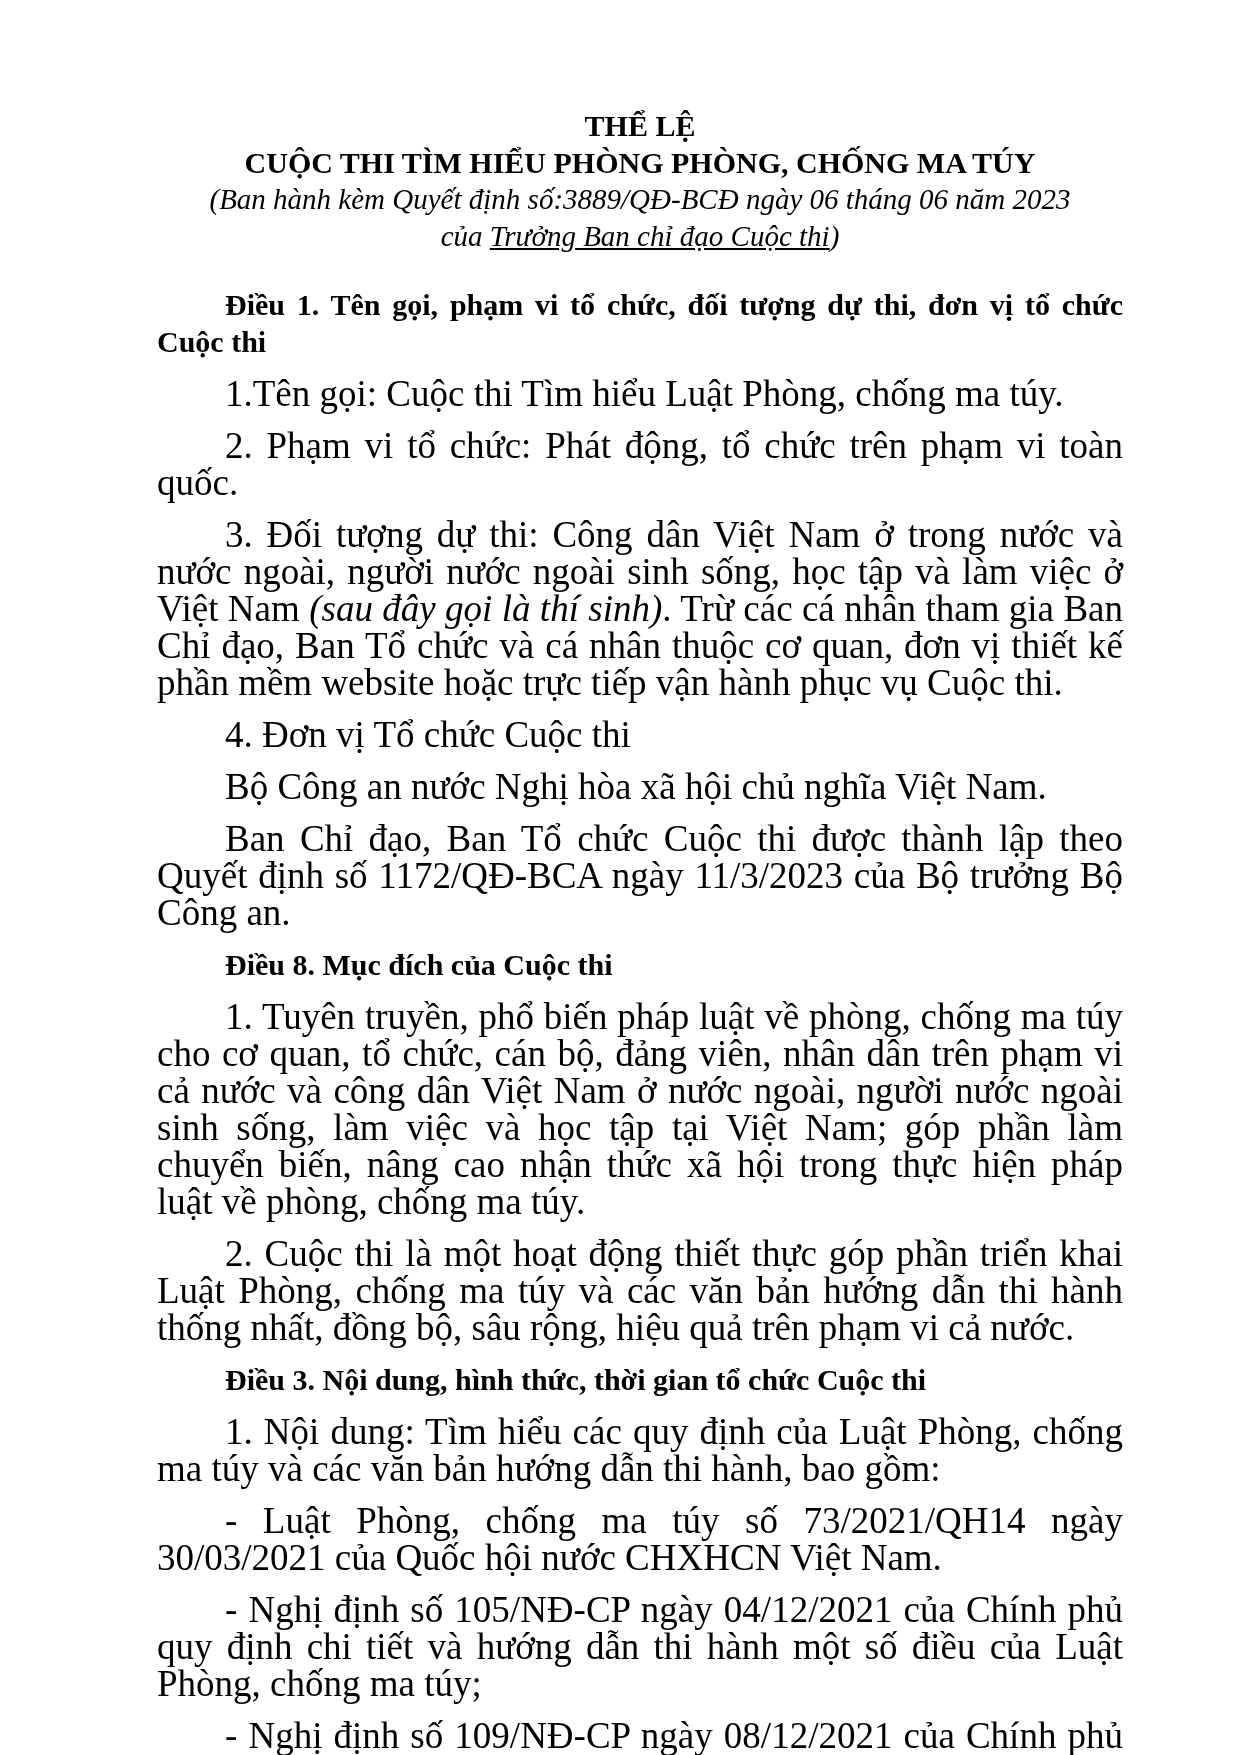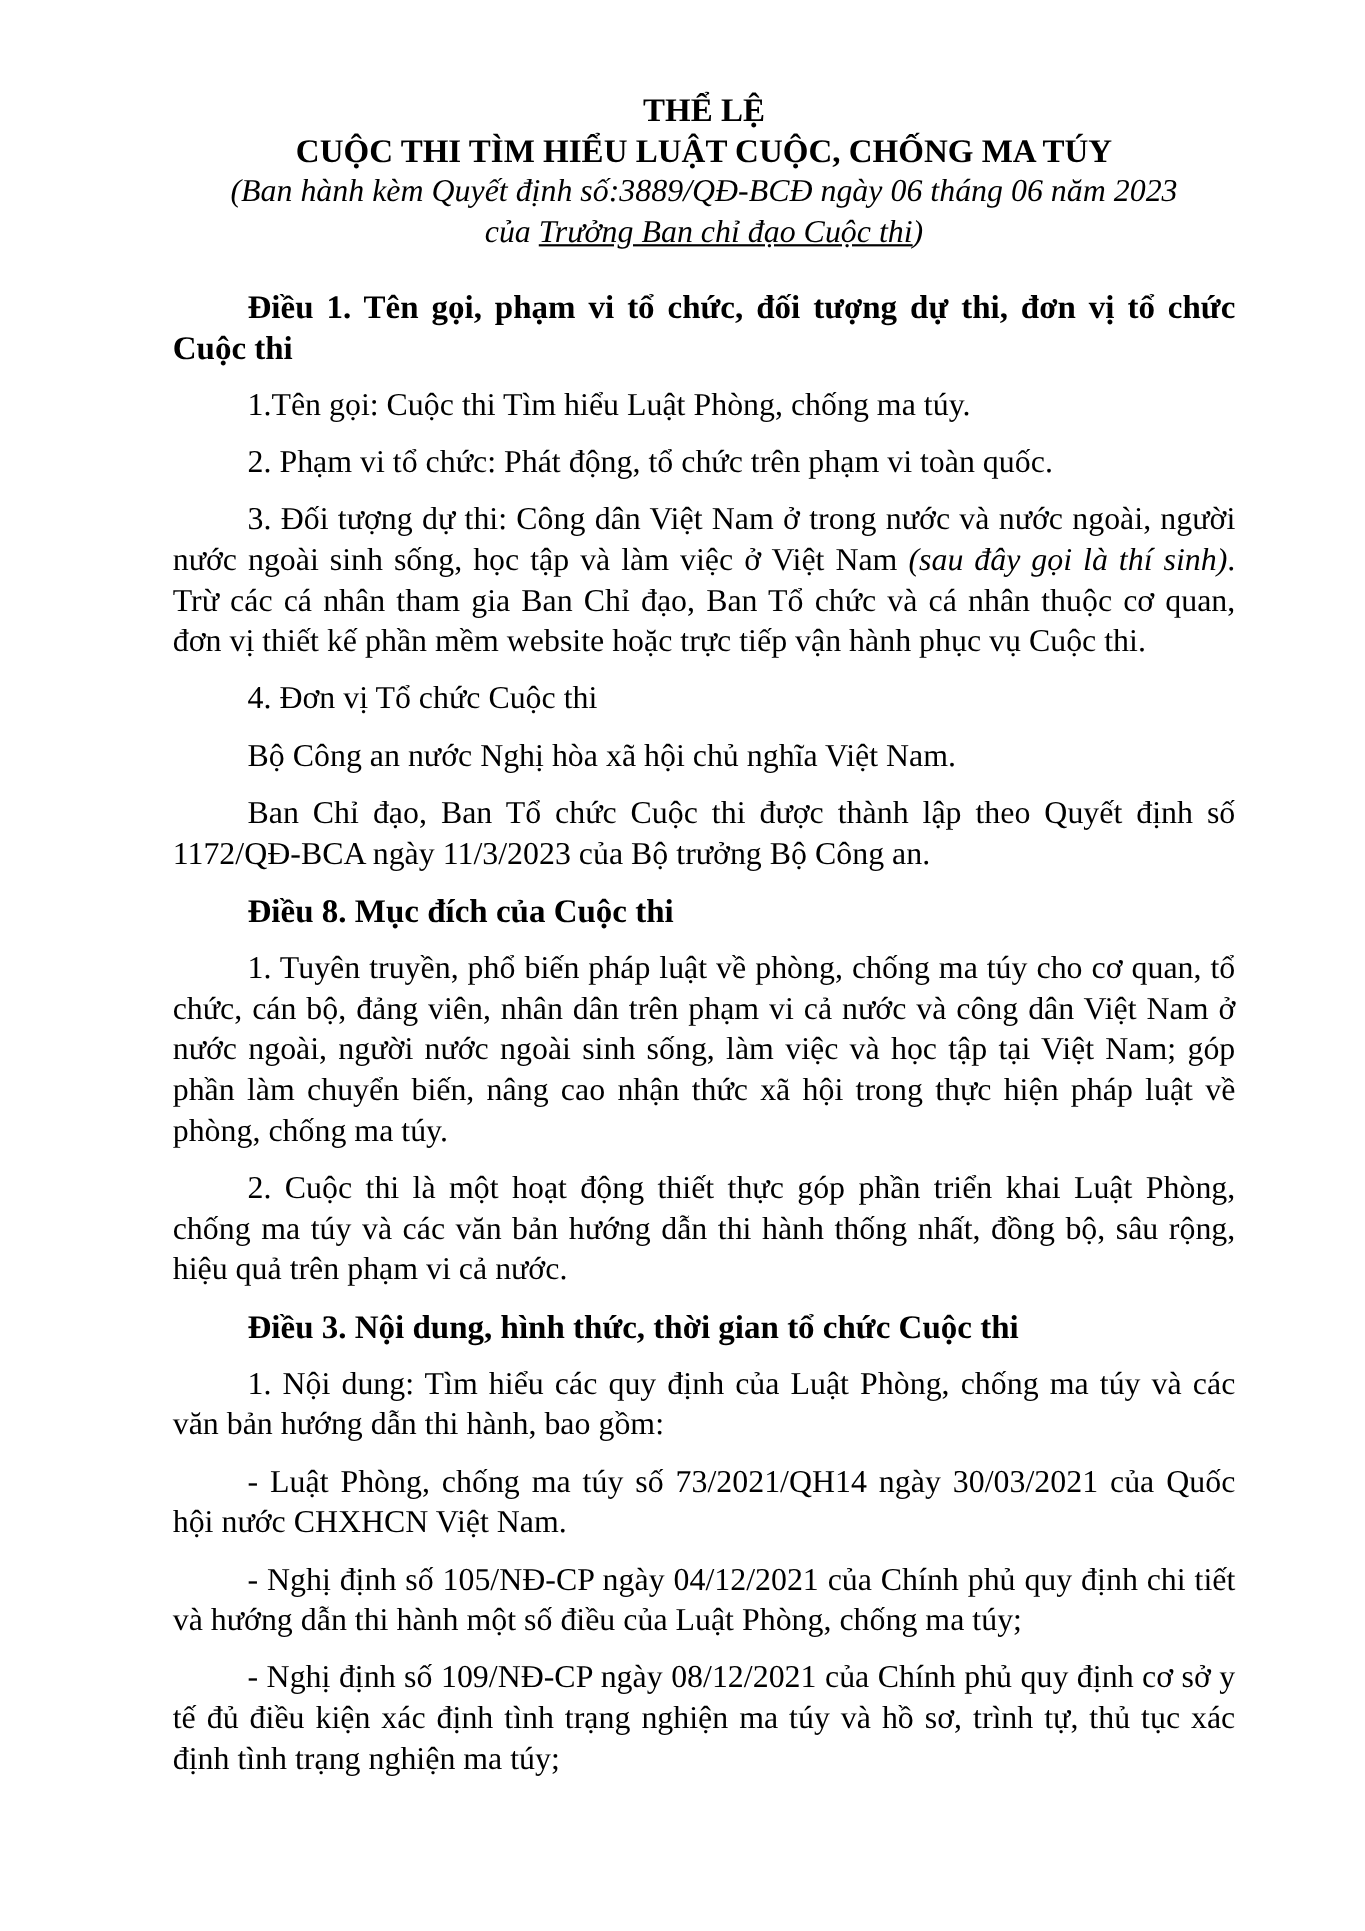--- a/index.html
+++ b/index.html
@@ -13,20 +13,21 @@
     font-family: "Liberation Serif", "DejaVu Serif", serif;
     color: #000000;
     overflow: hidden;
   }
   .page {
     box-sizing: border-box;
     width: 1241px;
     height: 1494px;
     padding: 82px 118px 0 157px;
     background: #ffffff;
+    margin-top: 25px;
   }
   .doc-header {
     text-align: center;
   }
   .doc-title,
   .doc-subtitle {
     font-weight: bold;
     font-size: 30px;
     line-height: 37px;
     white-space: nowrap;
@@ -41,35 +42,35 @@
   .article-heading {
     font-weight: bold;
     font-size: 30px;
     line-height: 37px;
     margin: 15px 0 0 0;
     text-indent: 68px;
     text-align: justify;
   }
   .article-heading.first { margin-top: 31px; }
   p.para {
-    font-size: 29px;
+    font-size: 37px;
     line-height: 37px;
     margin: 15px 0 0 0;
     text-indent: 68px;
     text-align: justify;
   }
 </style>
 </head>
 <body>
 
 <div class="page">
 
   <div class="doc-header">
     <div class="doc-title">THỂ LỆ</div>
-    <div class="doc-subtitle">CUỘC THI TÌM HIỂU LUẬT CUỘC, CHỐNG MA TÚY</div>
+    <div class="doc-subtitle">CUỘC THI TÌM HIỂU PHÒNG PHÒNG, CHỐNG MA TÚY</div>
     <div class="doc-issuance">(Ban hành kèm Quyết định số:3889/QĐ-BCĐ ngày 06 tháng 06 năm 2023</div>
     <div class="doc-issuance"><span>của </span><span class="u">Trưởng Ban chỉ đạo Cuộc thi</span><span>)</span></div>
   </div>
 
   <h2 class="article-heading first">Điều 1. Tên gọi, phạm vi tổ chức, đối tượng dự thi, đơn vị tổ chức Cuộc thi</h2>
   <p class="para">1.Tên gọi: Cuộc thi Tìm hiểu Luật Phòng, chống ma túy.</p>
   <p class="para">2. Phạm vi tổ chức: Phát động, tổ chức trên phạm vi toàn quốc.</p>
   <p class="para"><span>3. Đối tượng dự thi: Công dân Việt Nam ở trong nước và nước ngoài, người nước ngoài sinh sống, học tập và làm việc ở Việt Nam </span><em>(sau đây gọi là thí sinh)</em><span>. Trừ các cá nhân tham gia Ban Chỉ đạo, Ban Tổ chức và cá nhân thuộc cơ quan, đơn vị thiết kế phần mềm website hoặc trực tiếp vận hành phục vụ Cuộc thi.</span></p>
   <p class="para">4. Đơn vị Tổ chức Cuộc thi</p>
   <p class="para">Bộ Công an nước Nghị hòa xã hội chủ nghĩa Việt Nam.</p>

